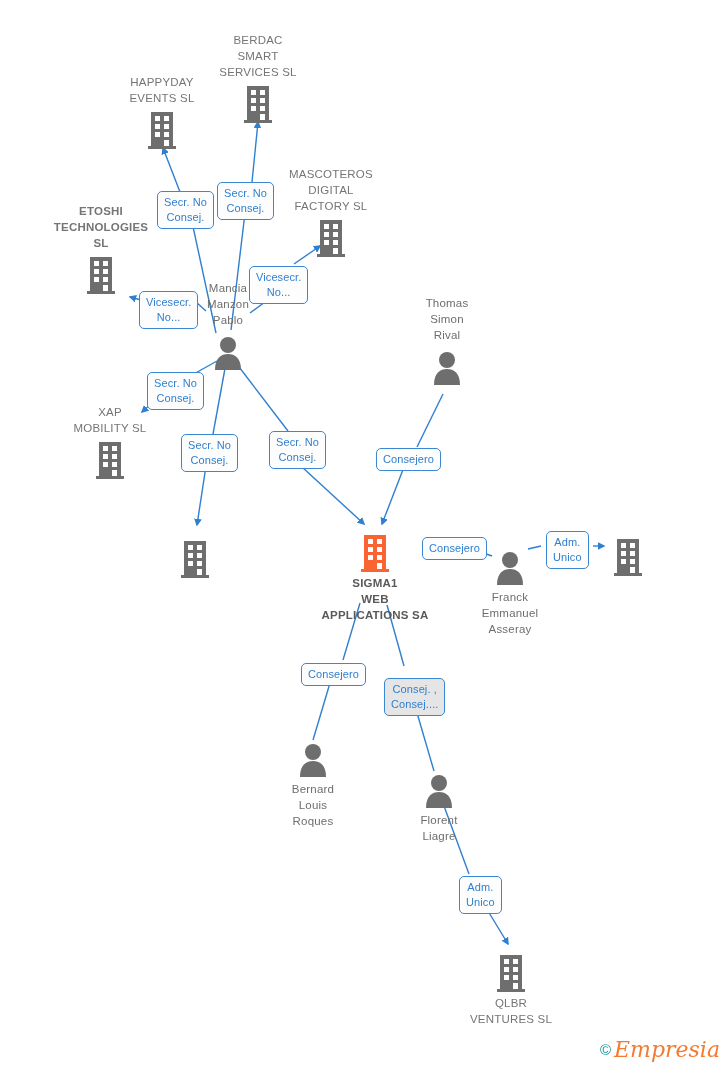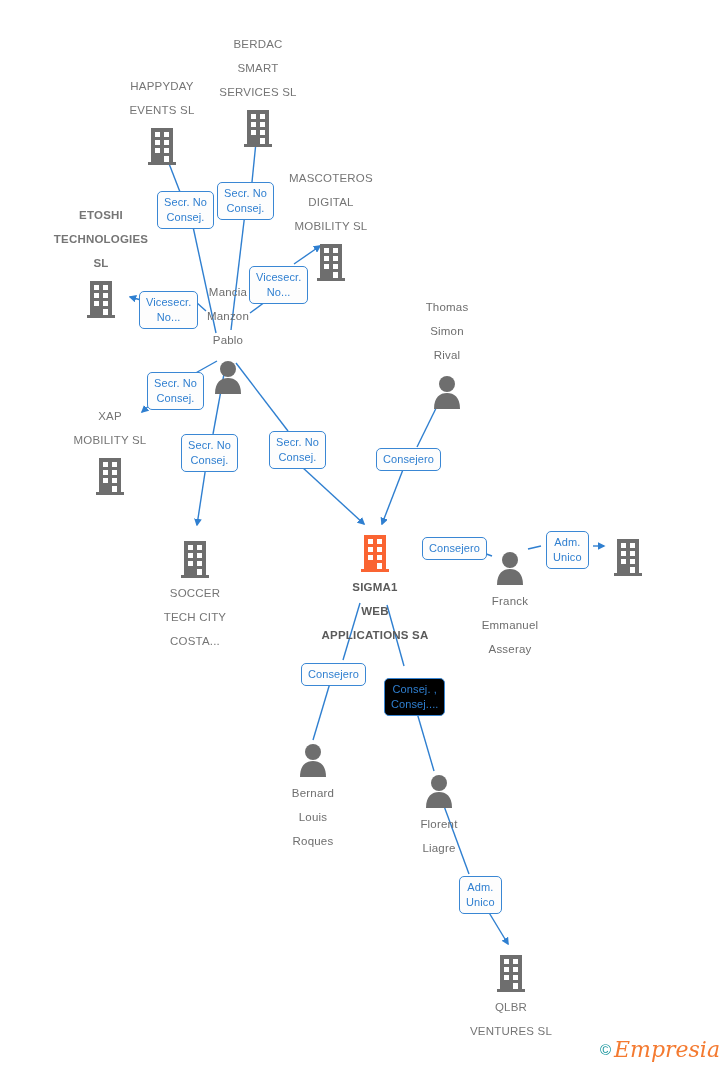--- a/index.html
+++ b/index.html
@@ -20,21 +20,21 @@
     top: 0;
     width: 728px;
     height: 1070px;
   }
   
   .node {
     position: absolute;
     width: 120px;
     margin-left: -60px;
     text-align: center;
-    line-height: 24px;
+    line-height: 16px;
     font-size: 11.5px;
     letter-spacing: .2px;
     color: #757575;
     pointer-events: auto;
   }
   .node .caption {
     display: block;
     white-space: pre-line;
   }
   .node.company .caption { color: #757575; }
@@ -62,21 +62,21 @@
     border: 1px solid #3a87d4;
     border-radius: 5px;
     color: #2f7fd0;
     font-size: 11px;
     line-height: 15px;
     text-align: center;
     padding: 3px 6px;
     white-space: pre-line;
     letter-spacing: .1px;
   }
-  .elabel.shade { background: #000000; }
+  .elabel.shade { background: #e5e5e5; }
 
   .watermark {
     position: absolute;
     right: 8px;
     bottom: 8px;
     font-size: 15px;
     white-space: nowrap;
     user-select: none;
   }
   .watermark .c {
@@ -198,21 +198,21 @@
             <rect x="8" y="22" width="5" height="5"></rect>
             <rect x="17" y="22" width="5" height="5"></rect>
             <rect x="17" y="30" width="5" height="6"></rect>
           </g>
           <rect x="8" y="29" width="5" height="7" fill="#6E6E6E"></rect>
         </svg></span>
     </div>
     <div class="node company lbl-top" style="left: 331px; top: 166px;">
       <span class="caption">MASCOTEROS
 DIGITAL
-MOBILITY  SL</span>
+FACTORY  SL</span>
       <span class="icon-wrap"><svg width="30" height="40" viewBox="0 0 30 40" aria-hidden="true">
           <rect x="4" y="2" width="22" height="34" fill="#6E6E6E"></rect>
           <rect x="1" y="36" width="28" height="3" fill="#6E6E6E"></rect>
           <g fill="#ffffff">
             <rect x="8" y="6" width="5" height="5"></rect>
             <rect x="17" y="6" width="5" height="5"></rect>
             <rect x="8" y="14" width="5" height="5"></rect>
             <rect x="17" y="14" width="5" height="5"></rect>
             <rect x="8" y="22" width="5" height="5"></rect>
             <rect x="17" y="22" width="5" height="5"></rect>
@@ -265,23 +265,20 @@
             <rect x="8" y="6" width="5" height="5"></rect>
             <rect x="17" y="6" width="5" height="5"></rect>
             <rect x="8" y="14" width="5" height="5"></rect>
             <rect x="17" y="14" width="5" height="5"></rect>
             <rect x="8" y="22" width="5" height="5"></rect>
             <rect x="17" y="22" width="5" height="5"></rect>
             <rect x="17" y="30" width="5" height="6"></rect>
           </g>
           <rect x="8" y="29" width="5" height="7" fill="#6E6E6E"></rect>
         </svg></span>
-      <span class="caption">SOCCER
-TECH CITY
-COSTA...</span>
     </div>
     <div class="node focus company lbl-bot" style="left: 375px; top: 530px;">
       <span class="icon-wrap"><svg width="30" height="40" viewBox="0 0 30 40" aria-hidden="true">
           <rect x="4" y="2" width="22" height="34" fill="#FA6432"></rect>
           <rect x="1" y="36" width="28" height="3" fill="#FA6432"></rect>
           <g fill="#ffffff">
             <rect x="8" y="6" width="5" height="5"></rect>
             <rect x="17" y="6" width="5" height="5"></rect>
             <rect x="8" y="14" width="5" height="5"></rect>
             <rect x="17" y="14" width="5" height="5"></rect>

